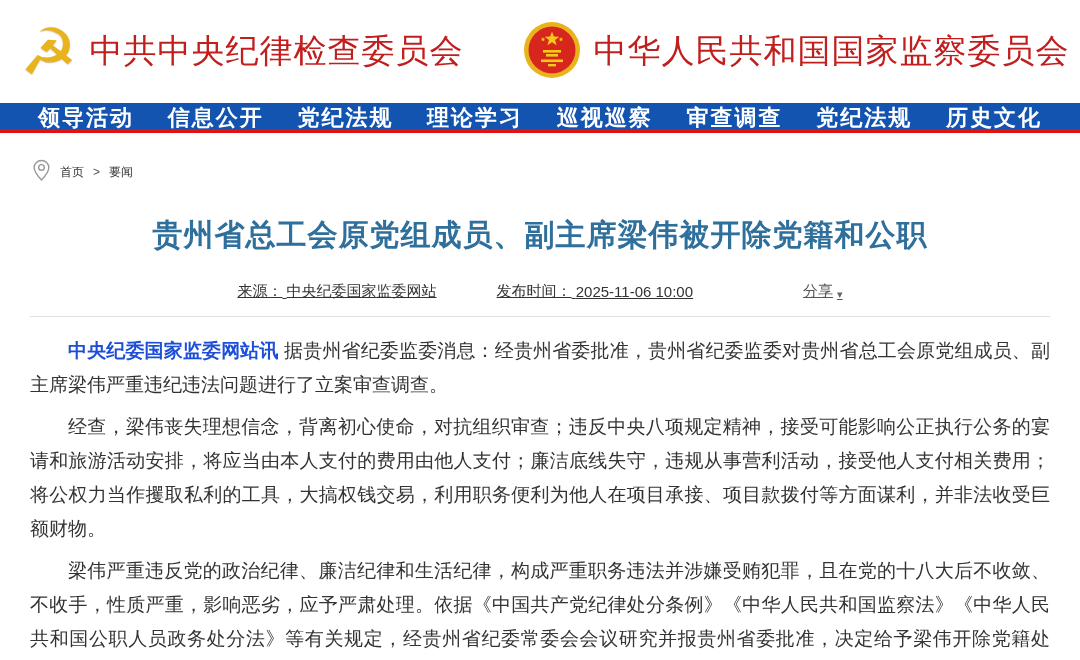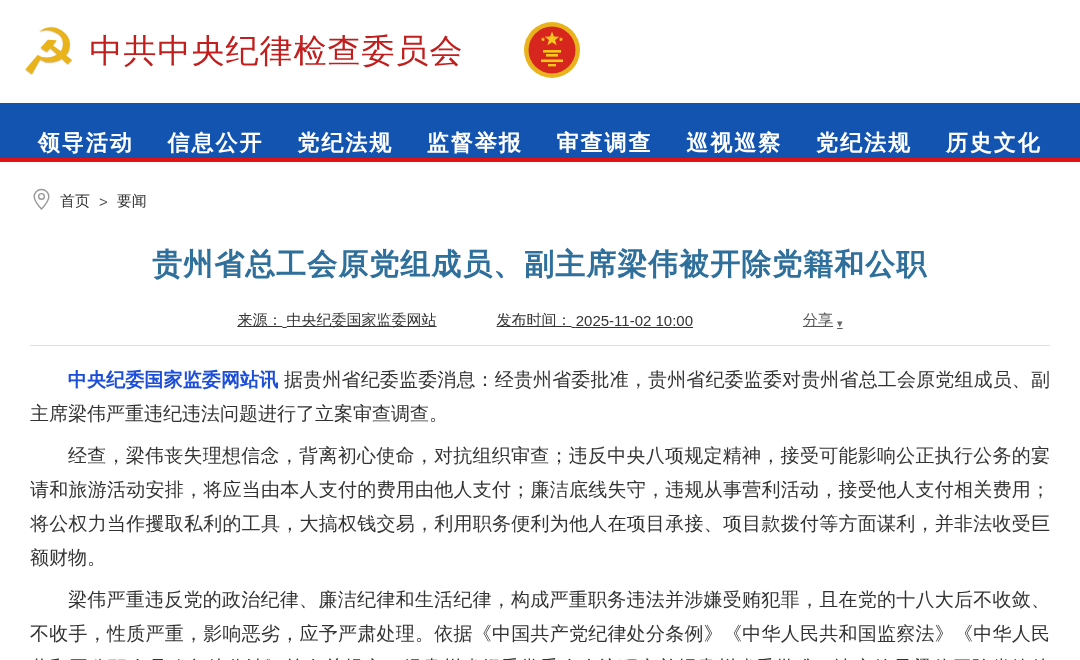--- a/index.html
+++ b/index.html
@@ -19,26 +19,26 @@
   
   .header{height:103px;display:flex;align-items:center;padding:0 20px;background:#fff;}
   .brand{display:flex;align-items:center;gap:12px;cursor:pointer;}
   .brand+.brand{margin-left:60px;}
   .emblem-party{font-size:64px;line-height:1;color:var(--gold);
     text-shadow:0 1px 1px rgba(150,90,0,.35);font-family:"DejaVu Sans",sans-serif;}
   .brand-title{font-size:33px;font-weight:normal;color:var(--brand-red);
     font-family:"Liberation Serif","DejaVu Serif",serif;letter-spacing:1px;white-space:nowrap;}
 
   
-  .nav{height:59px;background:var(--nav-blue);border-bottom:4px solid var(--strip-red);
-    display:flex;align-items:flex-end;justify-content:space-between;padding:0 38px;}
+  .nav{height:30px;background:var(--nav-blue);border-bottom:4px solid var(--strip-red);
+    display:flex;align-items:flex-start;justify-content:space-between;padding:0 38px;}
   .nav-item{color:#fff;font-size:22px;font-weight:bold;letter-spacing:2px;cursor:pointer;white-space:nowrap;}
 
   
-  .breadcrumb{display:flex;align-items:center;gap:9px;padding:26px 0 0 32px;font-size:15px;color:#333;}
+  .breadcrumb{display:flex;align-items:center;gap:9px;padding:26px 0 0 32px;font-size:12px;color:#333;}
   .crumb{cursor:pointer;}
   .crumb-sep{color:#555;}
 
   
   .article{padding:0 30px;}
   .article-title{margin-top:30px;text-align:center;font-size:30px;font-weight:bold;
     color:var(--title-blue);letter-spacing:1px;}
   .meta{margin-top:26px;display:flex;justify-content:center;align-items:center;
     gap:0;font-size:15px;color:#333;}
   .meta-group{display:flex;align-items:center;text-decoration:underline;}
@@ -67,30 +67,31 @@
         <circle cx="29" cy="29" r="23.5" fill="#d6261e"></circle>
         <polygon fill="#f6c81c" points="29,10.5 30.9,15.6 36.3,15.8 32.1,19.1 33.6,24.3 29,21.3 24.4,24.3 25.9,19.1 21.7,15.8 27.1,15.6"></polygon>
         <polygon fill="#f6c81c" points="20,16 20.6,17.6 22.3,17.7 21,18.7 21.4,20.3 20,19.4 18.6,20.3 19,18.7 17.7,17.7 19.4,17.6"></polygon>
         <polygon fill="#f6c81c" points="38,16 38.6,17.6 40.3,17.7 39,18.7 39.4,20.3 38,19.4 36.6,20.3 37,18.7 35.7,17.7 37.4,17.6"></polygon>
         <rect x="20" y="29" width="18" height="2.6" fill="#f6c81c"></rect>
         <rect x="23" y="33" width="12" height="2.6" fill="#f6c81c"></rect>
         <rect x="18" y="38.5" width="22" height="2.6" fill="#f6c81c"></rect>
         <rect x="25" y="43" width="8" height="2.4" fill="#f6c81c"></rect>
       </svg>
     </span>
+    <span class="brand-title">中华人民共和国国家监察委员会</span>
   </div>
 </div>
 
 <div class="nav">
   <span class="nav-item">领导活动</span>
   <span class="nav-item">信息公开</span>
   <span class="nav-item">党纪法规</span>
-  <span class="nav-item">监督举报</span>
+  <span class="nav-item">理论学习</span>
+  <span class="nav-item">巡视巡察</span>
   <span class="nav-item">审查调查</span>
-  <span class="nav-item">巡视巡察</span>
   <span class="nav-item">党纪法规</span>
   <span class="nav-item">历史文化</span>
 </div>
 
 <div class="breadcrumb">
   <span>
     <svg width="19" height="23" viewBox="0 0 20 24">
       <path d="M10 1.5C5.3 1.5 2.3 5 2.3 8.8 2.3 13.8 10 22 10 22s7.7-8.2 7.7-13.2C17.7 5 14.7 1.5 10 1.5z" fill="none" stroke="#9a9a9a" stroke-width="1.5"></path>
       <circle cx="10" cy="8.8" r="3" fill="none" stroke="#9a9a9a" stroke-width="1.5"></circle>
     </svg>
@@ -102,21 +103,21 @@
 
 <div class="article">
   <h1 class="article-title">贵州省总工会原党组成员、副主席梁伟被开除党籍和公职</h1>
 
   <div class="meta">
     <span class="meta-group">
       <span>来源：</span>&nbsp;<span>中央纪委国家监委网站</span>
     </span>
     <span class="meta-gap"></span>
     <span class="meta-group">
-      <span>发布时间：</span>&nbsp;<span>2025-11-02 10:00</span>
+      <span>发布时间：</span>&nbsp;<span>2025-11-06 10:00</span>
     </span>
     <span class="meta-gap" style="width:110px"></span>
     <span class="meta-group share">
       <span>分享</span>
       <span class="share-caret">▾</span>
     </span>
   </div>
 
   <div class="divider"></div>
 

